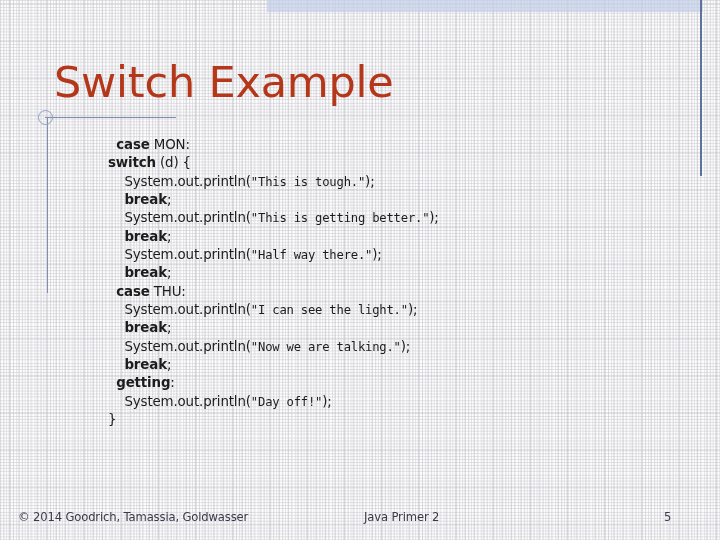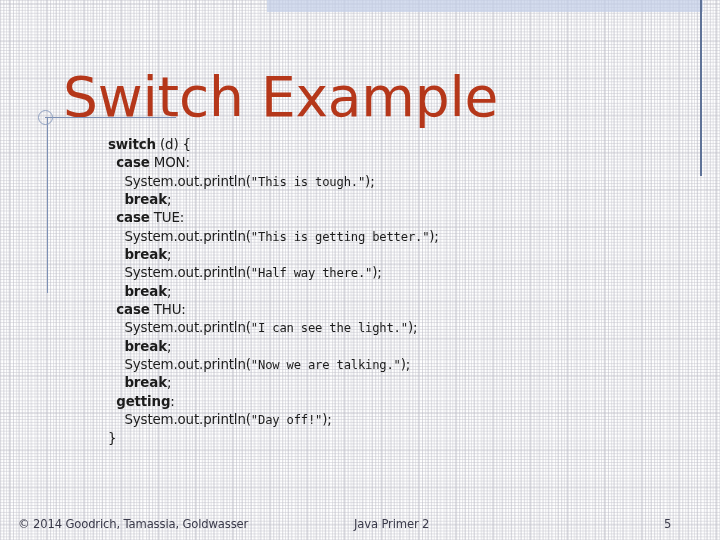--- a/index.html
+++ b/index.html
@@ -74,24 +74,24 @@
     width: 1.6px;
     height: 176px;
     background-color: #5f7398;
   }
 
   
   #title {
     position: absolute;
     left: 50px;
     top: 57px;
-    margin: 13px;
+    margin: 4px;
     font-family: "DejaVu Sans", sans-serif;
     font-weight: 400;
-    font-size: 55px;
+    font-size: 43px;
     line-height: 1.0;
     letter-spacing: -0.2px;
     color: #b5371a;
     white-space: nowrap;
   }
 
   
   #title-rule-horizontal {
     position: absolute;
     left: 45px;
@@ -152,49 +152,47 @@
     width: 720px;
     height: 26px;
   }
   .footer-text {
     position: absolute;
     font-family: "DejaVu Sans", sans-serif;
     font-size: 11.6px;
     color: #3a3a4a;
     white-space: nowrap;
     letter-spacing: -0.15px;
-    margin-top: 7px;
   }
   #footer-copyright { left: 18px; top: 5px; }
-  #footer-center    { left: 354px; top: 5px; }
+  #footer-center    { left: 364px; top: 5px; }
   #footer-page      { left: 664px; top: 5px; }
 </style>
 </head>
 <body>
 
 <div id="slide">
 
   <div id="grid-background"></div>
   <div id="grid-background-fine"></div>
 
   <div id="top-band"></div>
   <div id="right-vertical-rule"></div>
 
   <h1 id="title">Switch Example</h1>
 
   <div id="title-rule-horizontal"></div>
   <div id="title-rule-vertical"></div>
   <div id="title-decoration-circle"></div>
 
   <div id="code-block">
+      <div class="code-line"><span>  </span><span class="kw">case</span><span> MON:</span></div>
       <div class="code-line"><span class="kw">switch</span><span> (d) {</span></div>
-      <div class="code-line"><span>  </span><span class="kw">case</span><span> MON:</span></div>
       <div class="code-line"><span>    System.out.println(</span><span class="str">"This is tough."</span><span>);</span></div>
       <div class="code-line"><span>    </span><span class="kw">break</span><span>;</span></div>
-      <div class="code-line"><span>  </span><span class="kw">case</span><span> TUE:</span></div>
       <div class="code-line"><span>    System.out.println(</span><span class="str">"This is getting better."</span><span>);</span></div>
       <div class="code-line"><span>    </span><span class="kw">break</span><span>;</span></div>
       <div class="code-line"><span>    System.out.println(</span><span class="str">"Half way there."</span><span>);</span></div>
       <div class="code-line"><span>    </span><span class="kw">break</span><span>;</span></div>
       <div class="code-line"><span>  </span><span class="kw">case</span><span> THU:</span></div>
       <div class="code-line"><span>    System.out.println(</span><span class="str">"I can see the light."</span><span>);</span></div>
       <div class="code-line"><span>    </span><span class="kw">break</span><span>;</span></div>
       <div class="code-line"><span>    System.out.println(</span><span class="str">"Now we are talking."</span><span>);</span></div>
       <div class="code-line"><span>    </span><span class="kw">break</span><span>;</span></div>
       <div class="code-line"><span>  </span><span class="kw">getting</span><span>:</span></div>

